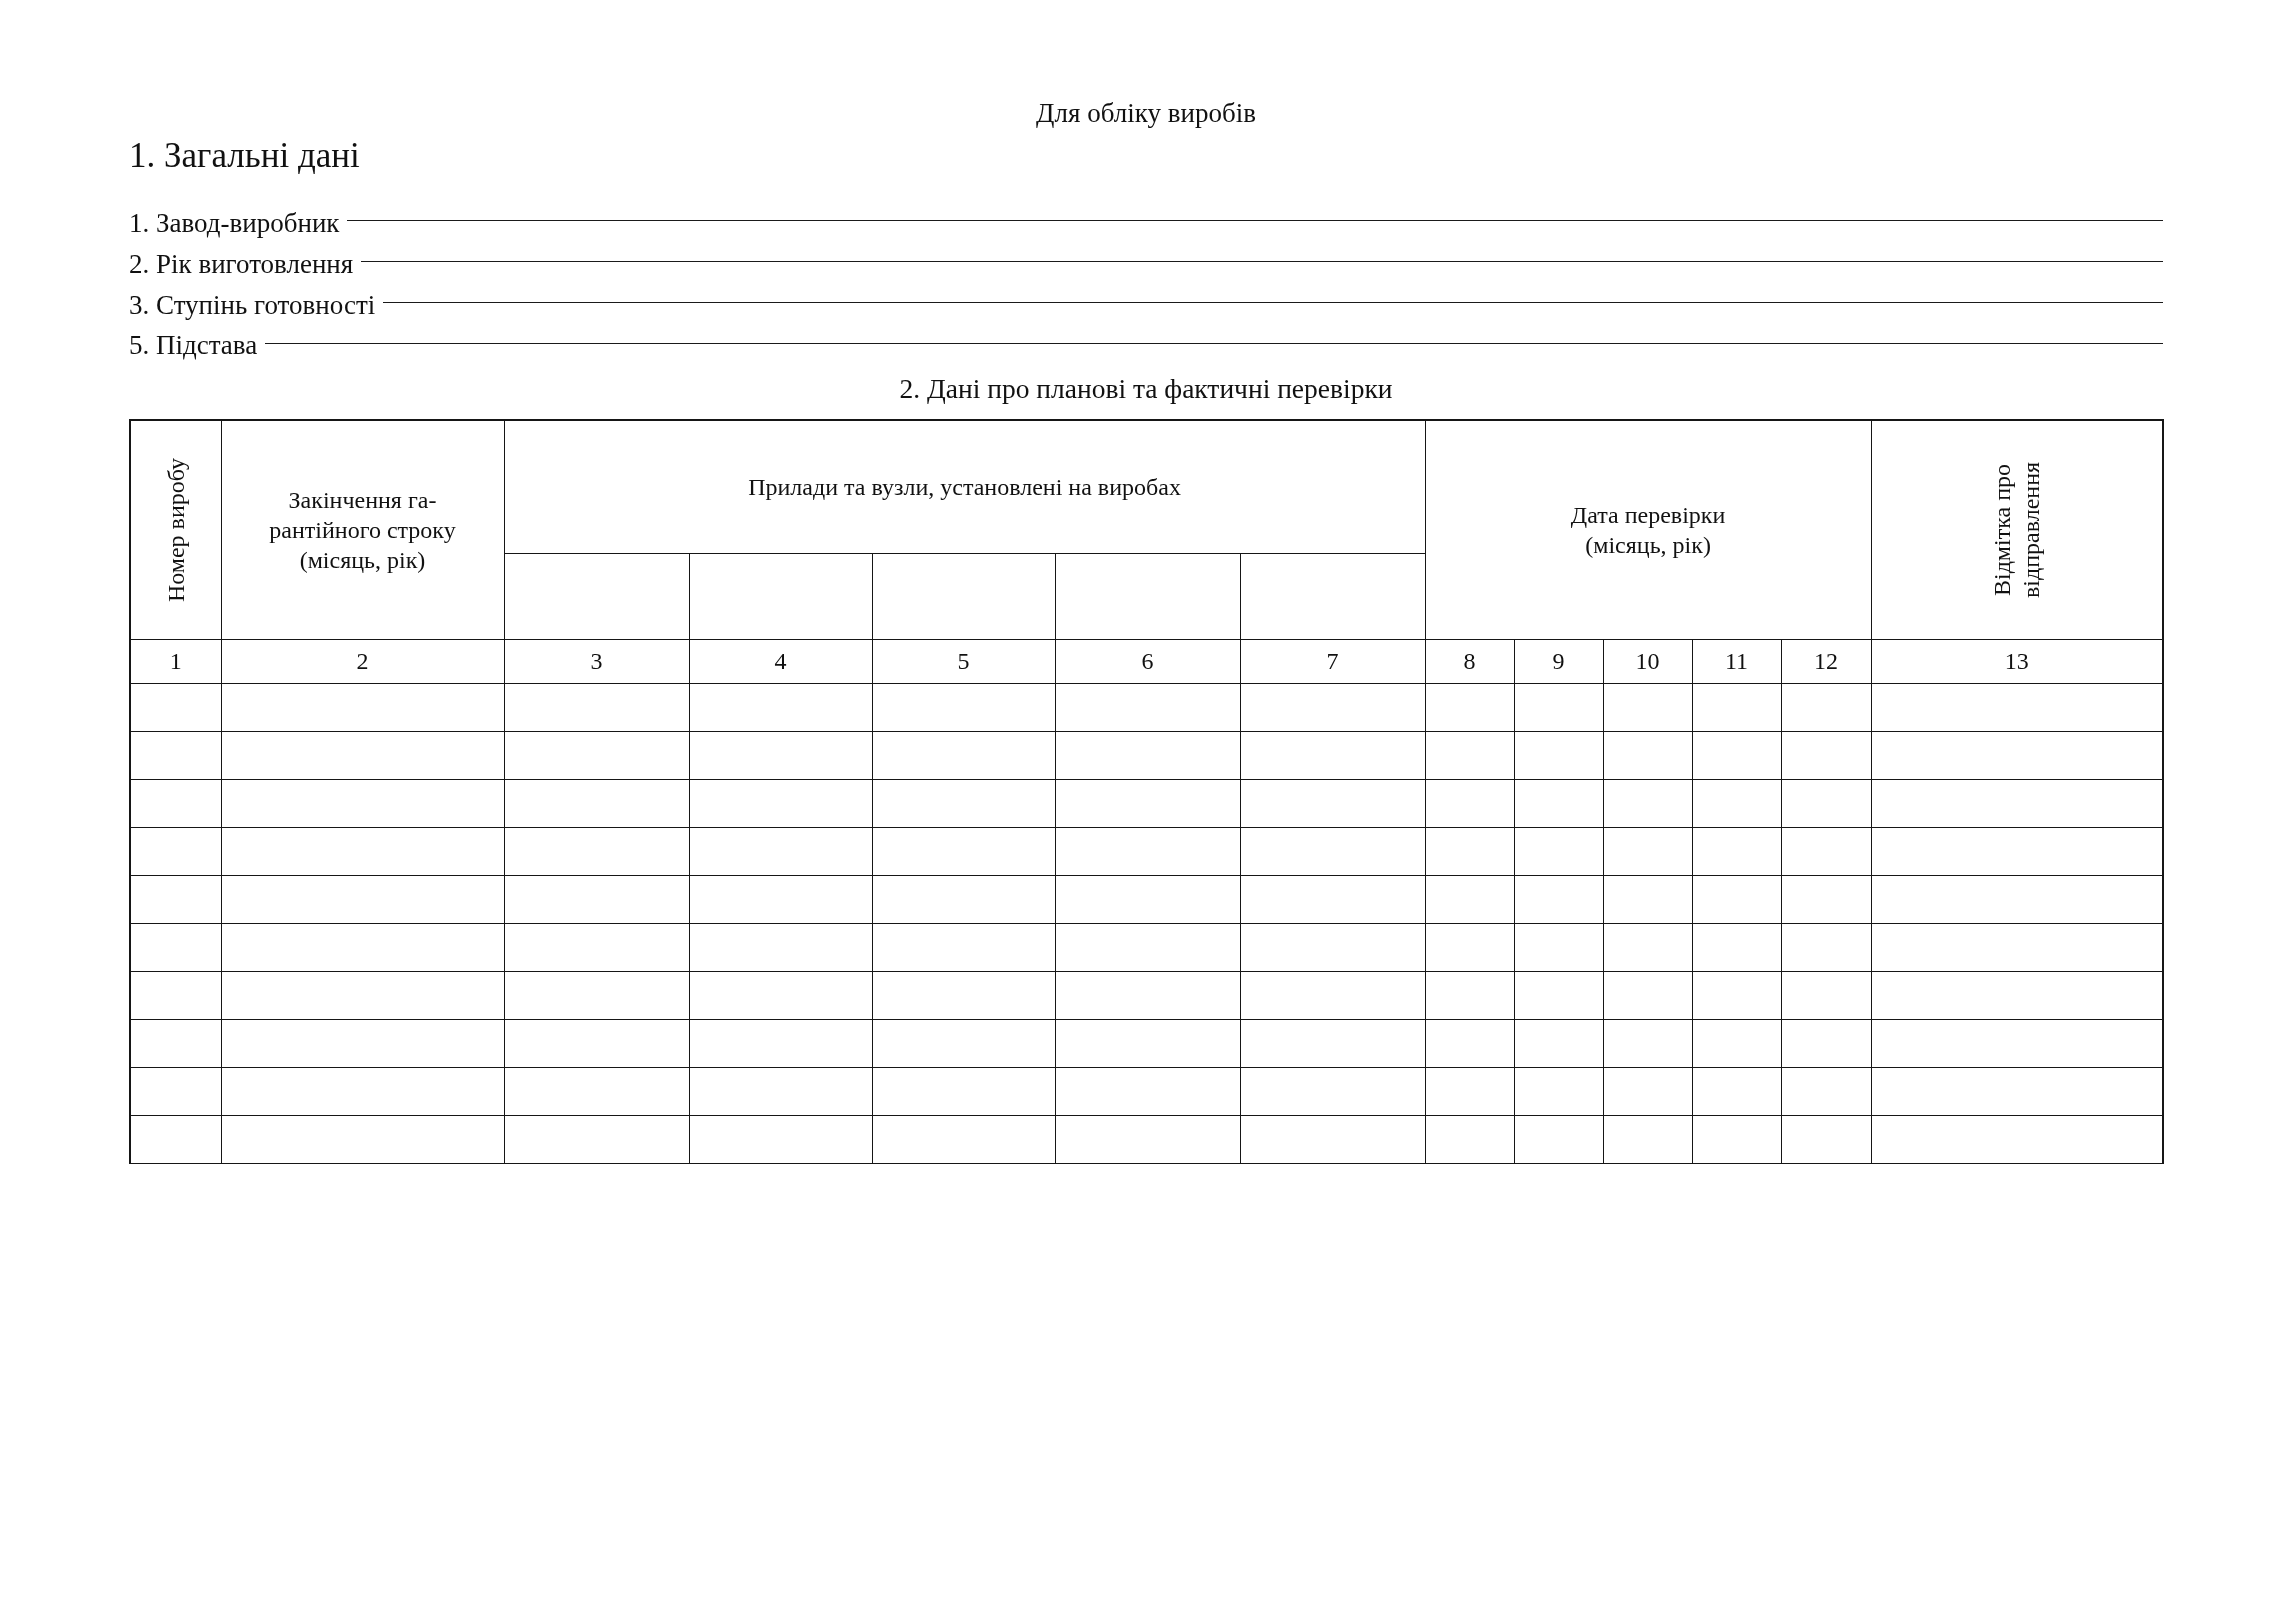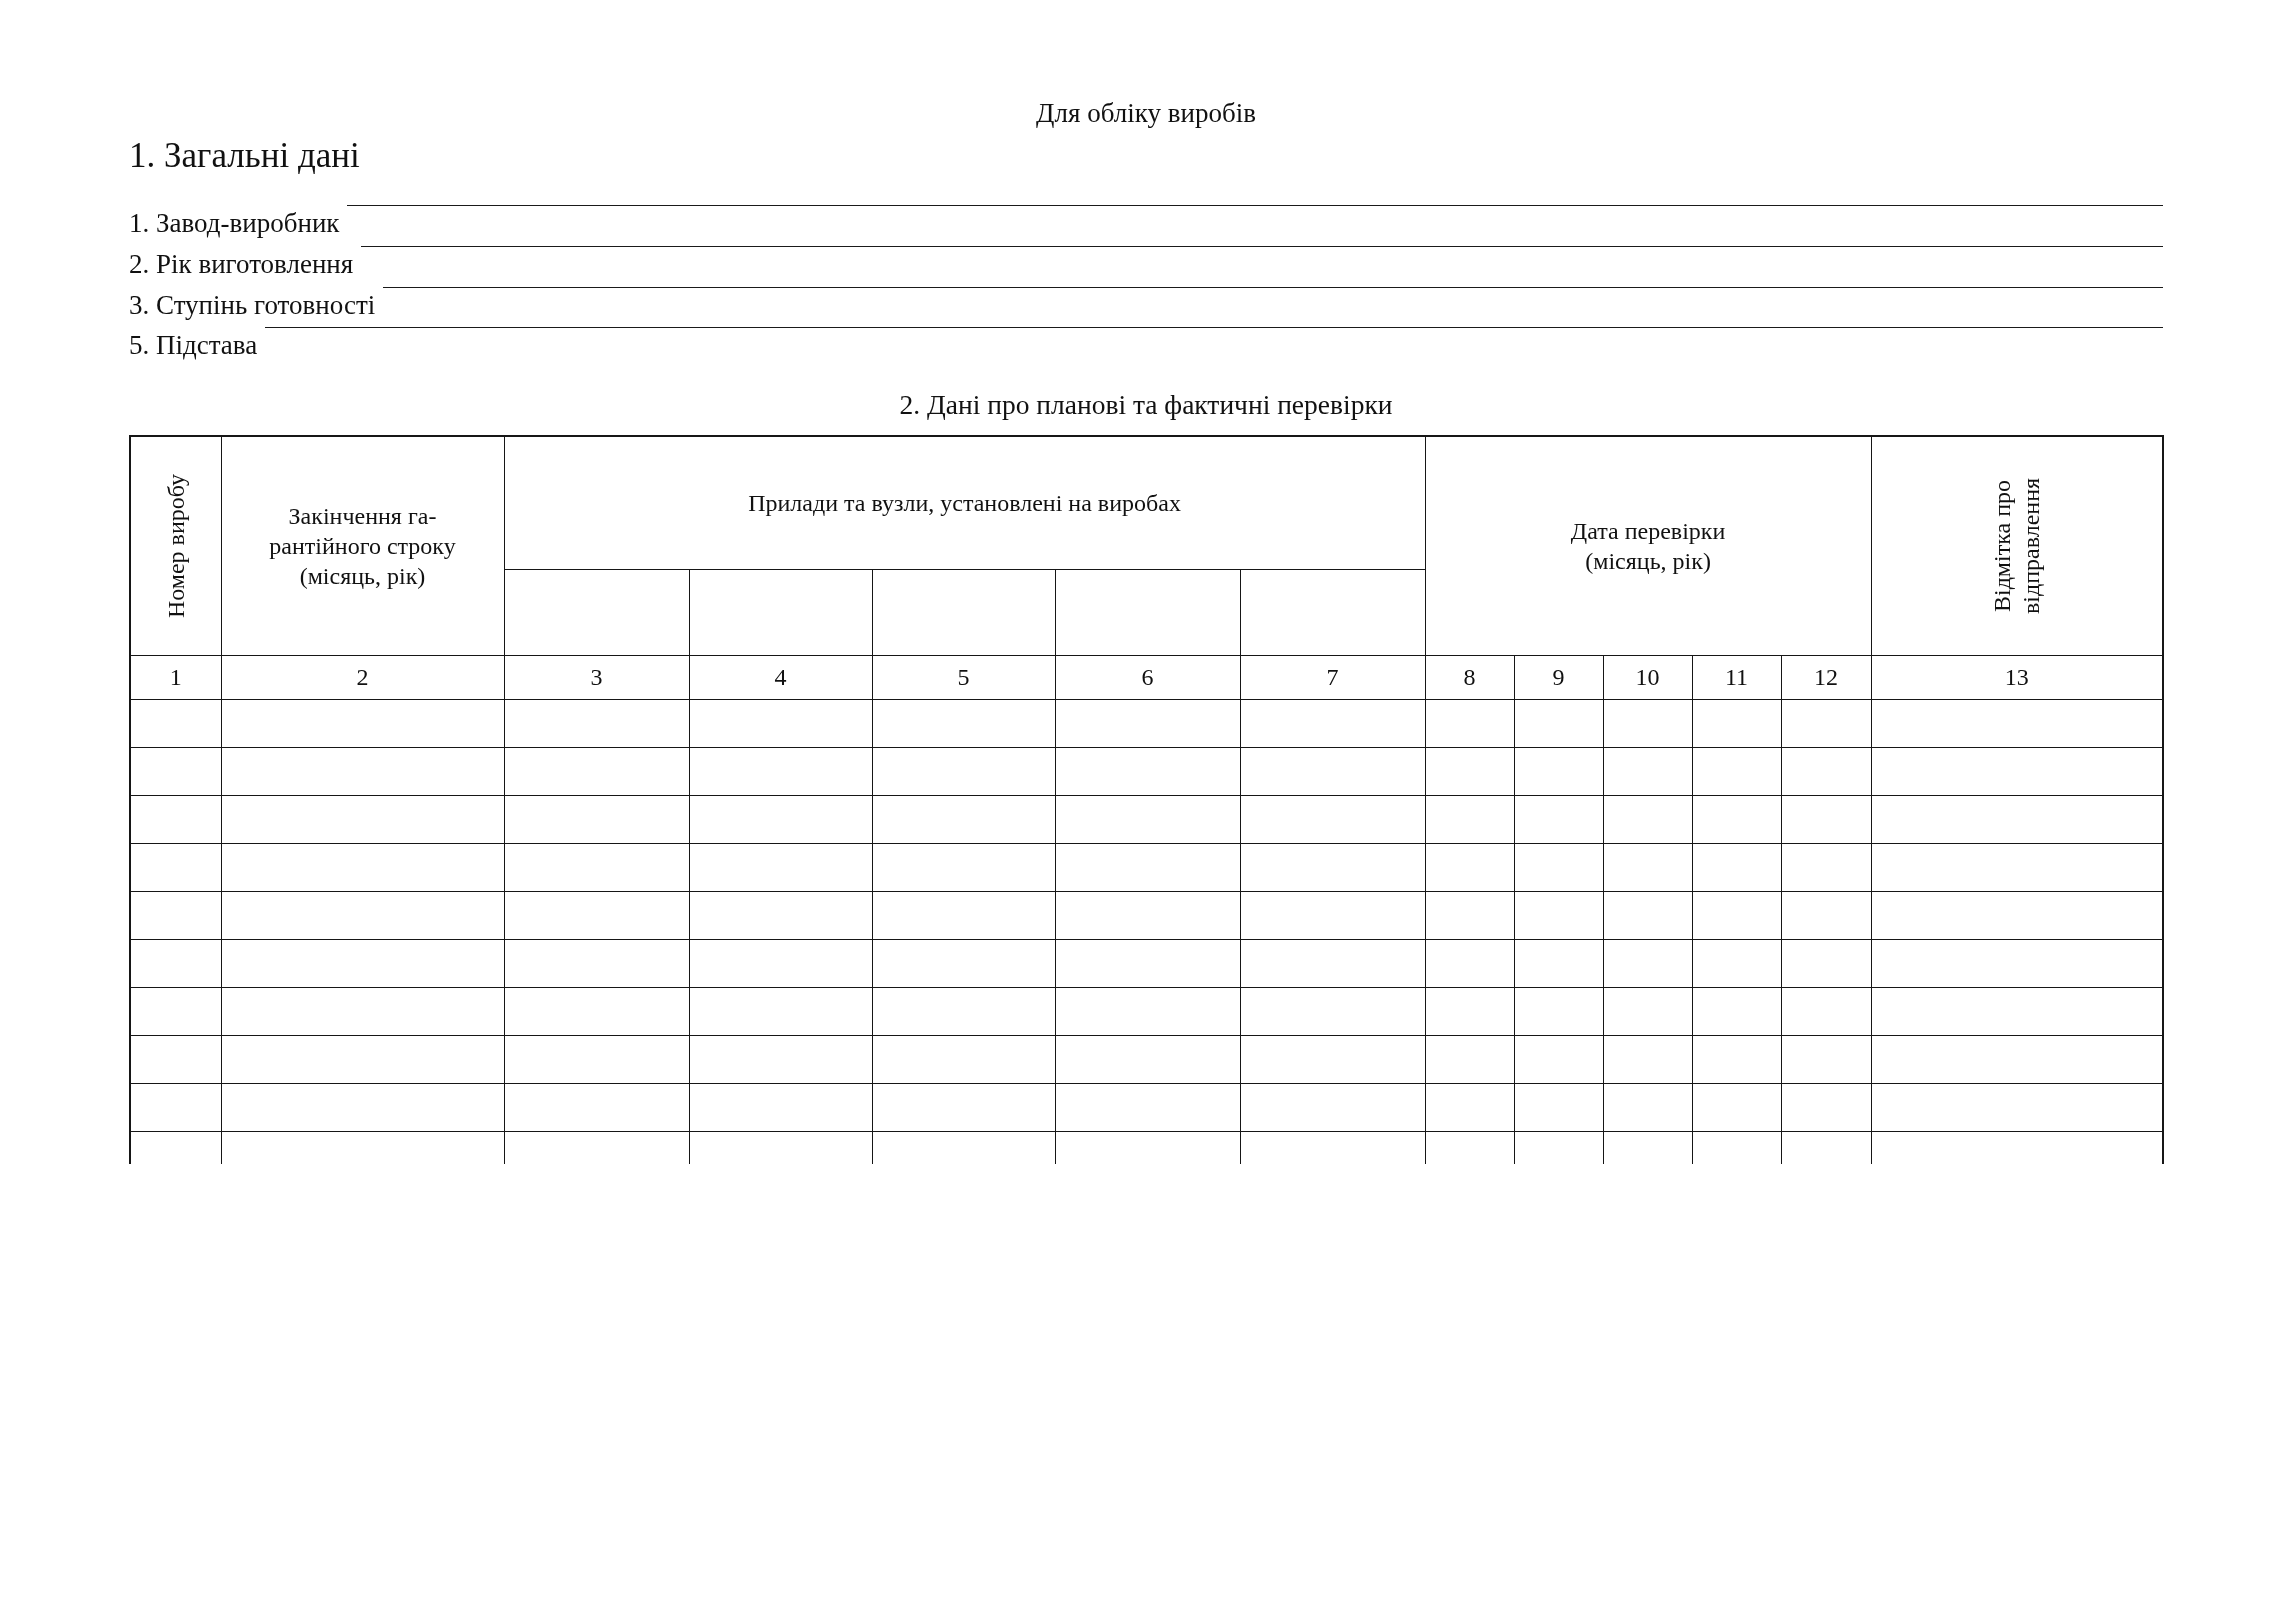--- a/index.html
+++ b/index.html
@@ -31,40 +31,40 @@
   .section1-heading {
     font-size: 35px;
     line-height: 33px;
     margin: 0 0 33px 0;
   }
   .fields {
     margin: 0;
   }
   .field {
     display: flex;
-    align-items: flex-start;
+    align-items: center;
     font-size: 27px;
     line-height: 37px;
     height: 37px;
     margin-bottom: 3.7px;
   }
   .field .label {
     white-space: nowrap;
   }
   .field .blank {
     flex: 1;
     margin-left: 7.3px;
     margin-bottom: 5.5px;
     border-bottom: 1.8px solid #1a1a1a;
   }
   .section2-heading {
     text-align: center;
     font-size: 27.5px;
     line-height: 35px;
-    margin: 23px 0 13px 0;
+    margin: 7px 0 13px 0;
     font-weight: normal;
   }
   table.reg-table {
     border-collapse: collapse;
     table-layout: fixed;
     width: 2032px;
     border: 2.8px solid #161616;
   }
   table.reg-table th,
   table.reg-table td {

